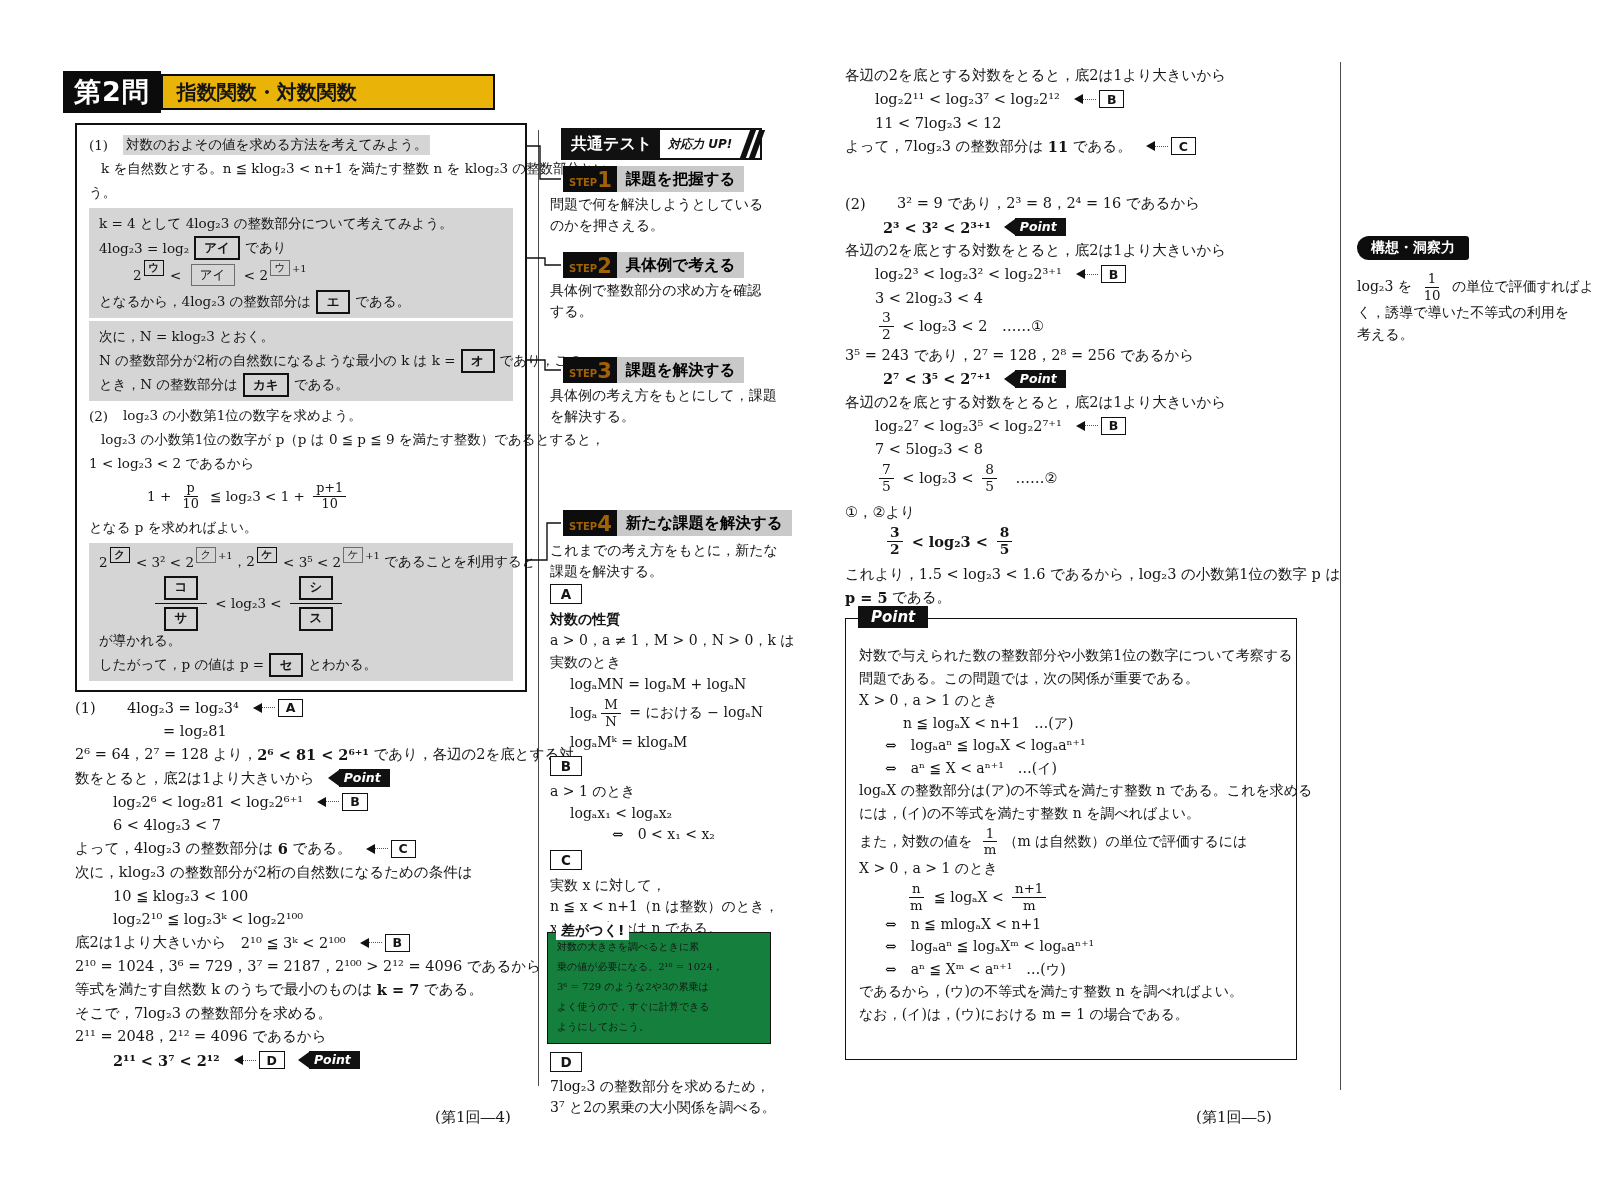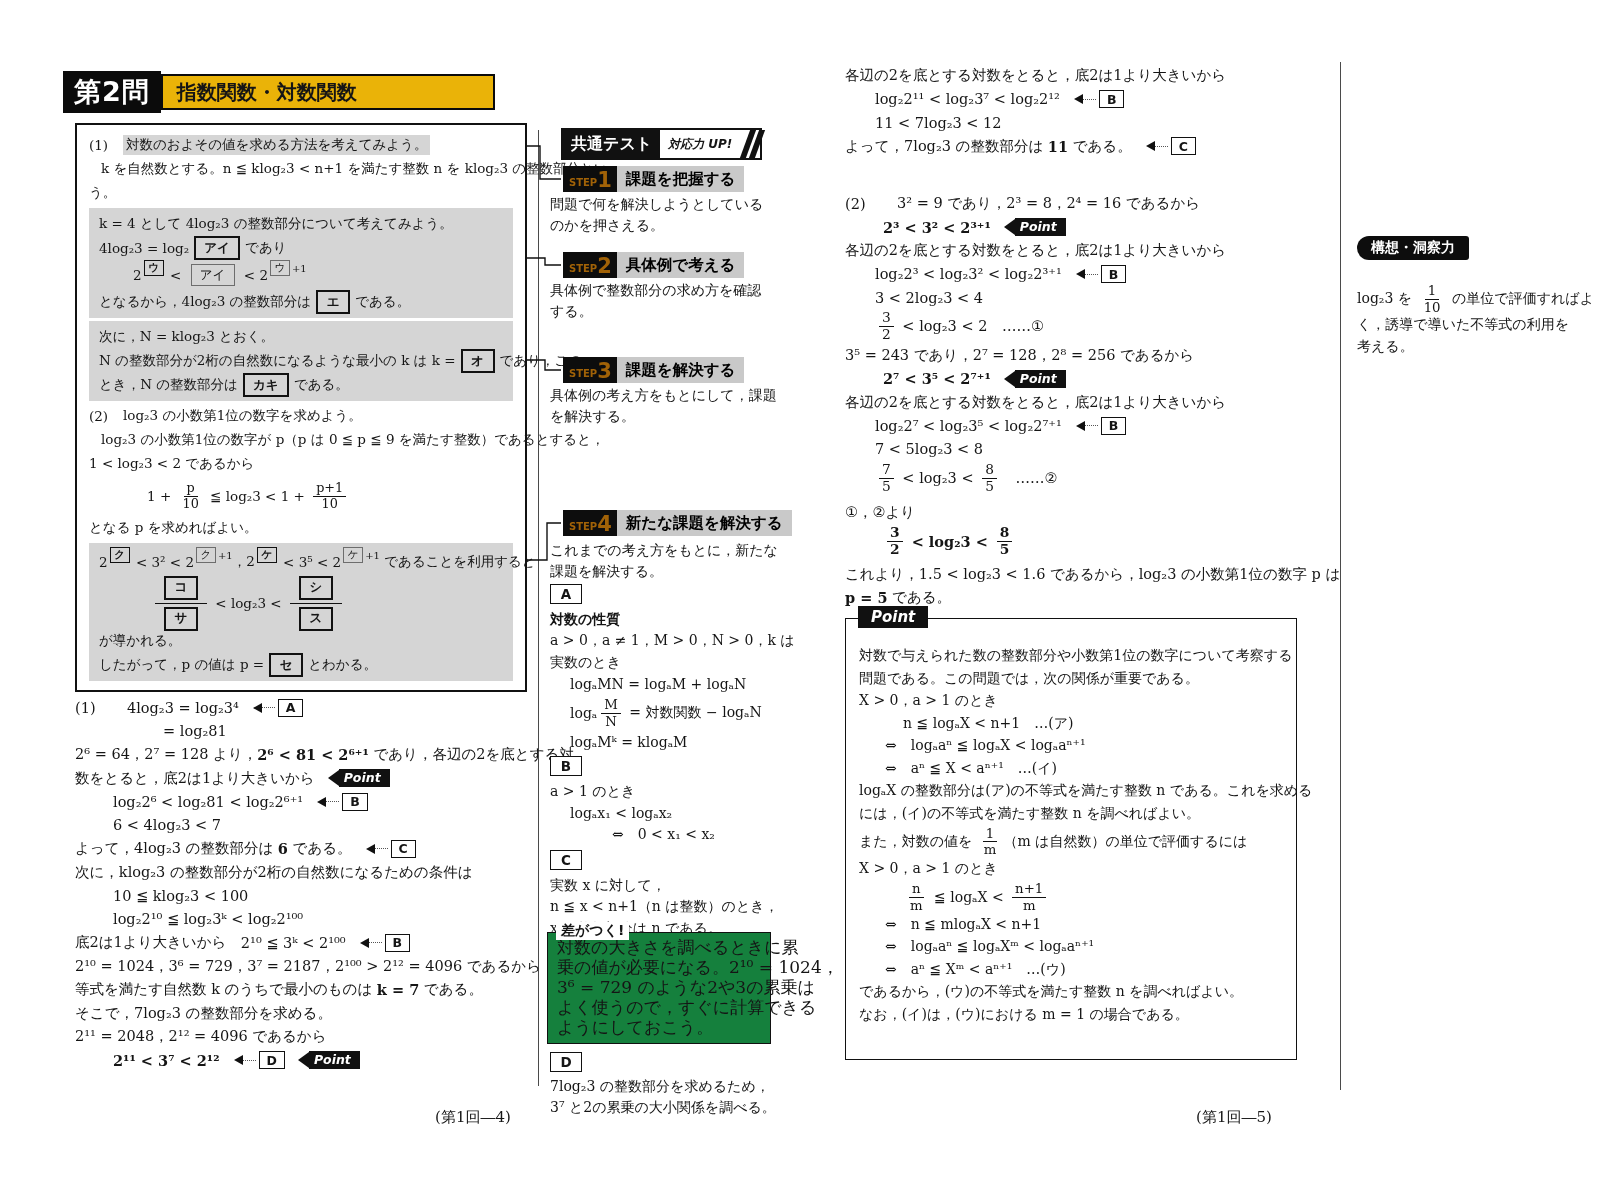--- a/index.html
+++ b/index.html
@@ -72,21 +72,21 @@
   .sword{font-size:10px;font-weight:bold;line-height:1.7;font-family:"DejaVu Sans","Liberation Sans",sans-serif;}
   .snum{font-size:21px;font-weight:bold;line-height:0.95;font-family:"DejaVu Sans","Liberation Sans",sans-serif;}
   .stitle{background:#c9c9c9;display:flex;align-items:center;font-weight:bold;font-size:15.5px;padding:0 9px;color:#000;}
   .mline{height:21.5px;display:flex;align-items:center;white-space:pre;font-size:14px;}
   .reflbl{border:1.8px solid #111;display:inline-flex;align-items:center;justify-content:center;
           width:30px;height:18px;font-weight:bold;font-size:13.5px;background:#fff;
           font-family:"DejaVu Sans","Liberation Sans",sans-serif;}
   .diffbox{border:1.6px solid #111;width:204px;padding:4px 9px 6px;position:absolute;background:#15803d;}
   .difflbl{position:absolute;top:-11px;left:8px;background:#fff;padding:0 5px;font-weight:bold;font-size:14px;
            font-family:"DejaVu Sans","Liberation Sans",sans-serif;}
-  .dline{height:20px;display:flex;align-items:center;white-space:pre;font-size:17px;}
+  .dline{height:20px;display:flex;align-items:center;white-space:pre;font-size:10px;}
 
   
   .rblock{width:462px;font-size:14.5px;}
   .pointbox{border:1.8px solid #111;width:424px;height:414px;padding:26px 13px 0 13px;position:relative;background:#fff;}
   .pointtab{position:absolute;top:-13px;left:12px;background:#111;color:#fff;font-weight:bold;font-style:italic;
             font-size:15px;padding:2px 13px;font-family:"DejaVu Sans","Liberation Sans",sans-serif;}
   .ptline{height:22.5px;display:flex;align-items:center;white-space:pre;font-size:14px;}
   .ptline.fr{height:33px;}
 
   
@@ -274,21 +274,21 @@
     <div class="mline">課題を解決する。</div>
   </div>
 
   <div class="abs" style="left:550px;top:584px;">
     <span class="reflbl">A</span>
     <div class="mline b sans" style="margin-top:5px;">対数の性質</div>
     <div class="mline">a &gt; 0，a ≠ 1，M &gt; 0，N &gt; 0，k は</div>
     <div class="mline">実数のとき</div>
     <div class="mline" style="padding-left:20px;">logₐMN = logₐM + logₐN</div>
     <div class="mline" style="padding-left:20px;height:36px;">
-      <span>logₐ</span><span class="frac"><span class="fn">M</span><span class="fd">N</span></span><span> = 対数関数 − logₐN</span>
+      <span>logₐ</span><span class="frac"><span class="fn">M</span><span class="fd">N</span></span><span> = における − logₐN</span>
     </div>
     <div class="mline" style="padding-left:20px;">logₐMᵏ = klogₐM</div>
   </div>
 
   <div class="abs" style="left:550px;top:756px;">
     <span class="reflbl">B</span>
     <div class="mline" style="margin-top:5px;">a &gt; 1 のとき</div>
     <div class="mline" style="padding-left:20px;">logₐx₁ &lt; logₐx₂</div>
     <div class="mline" style="padding-left:62px;">⇔　0 &lt; x₁ &lt; x₂</div>
   </div>
@@ -382,21 +382,21 @@
     </div>
     <div class="ptline" style="padding-left:26px;">⇔　n ≦ mlogₐX &lt; n+1</div>
     <div class="ptline" style="padding-left:26px;">⇔　logₐaⁿ ≦ logₐXᵐ &lt; logₐaⁿ⁺¹</div>
     <div class="ptline" style="padding-left:26px;">⇔　aⁿ ≦ Xᵐ &lt; aⁿ⁺¹　…(ウ)</div>
     <div class="ptline">であるから，(ウ)の不等式を満たす整数 n を調べればよい。</div>
     <div class="ptline">なお，(イ)は，(ウ)における m = 1 の場合である。</div>
   </div>
 
   <div class="abs" style="left:1357px;top:236px;width:200px;">
     <span class="insbadge">構想・洞察力</span>
-    <div class="iline fr" style="margin-top:24px;">
+    <div class="iline fr" style="margin-top:12px;">
       <span>log₂3 を </span><span class="frac"><span class="fn">1</span><span class="fd">10</span></span><span> の単位で評価すればよ</span>
     </div>
     <div class="iline">く，誘導で導いた不等式の利用を</div>
     <div class="iline">考える。</div>
   </div>
 
   <div class="footer abs" style="left:393px;top:1108px;">(第1回―4)</div>
   <div class="footer abs" style="left:1154px;top:1108px;">(第1回―5)</div>
 
 </div>

